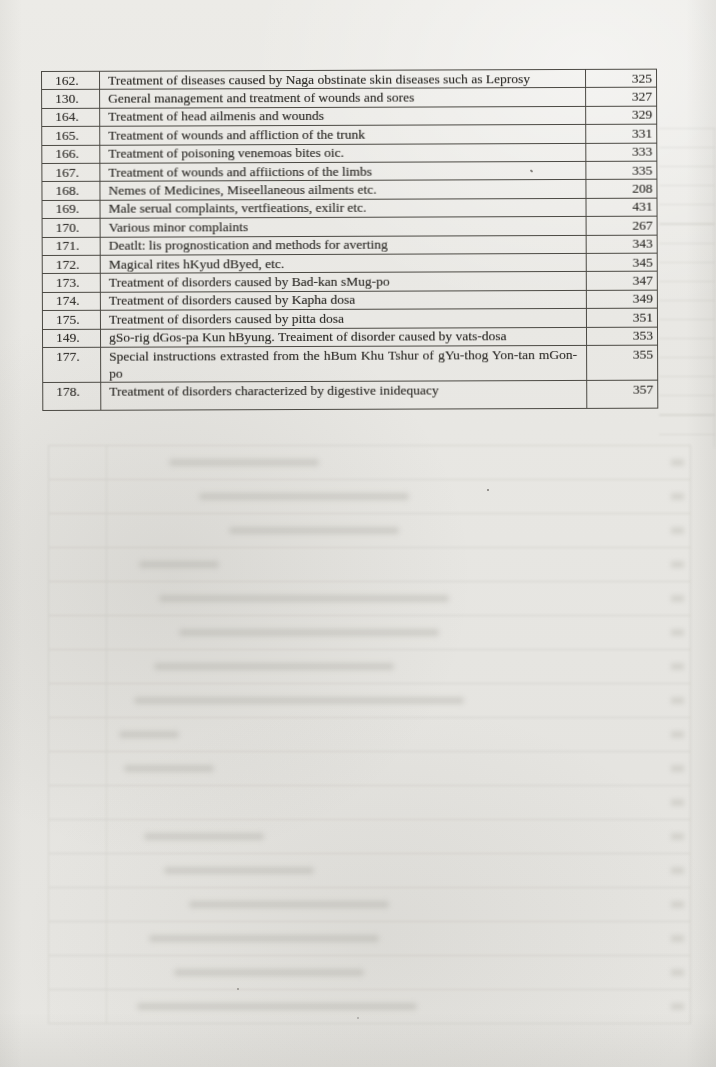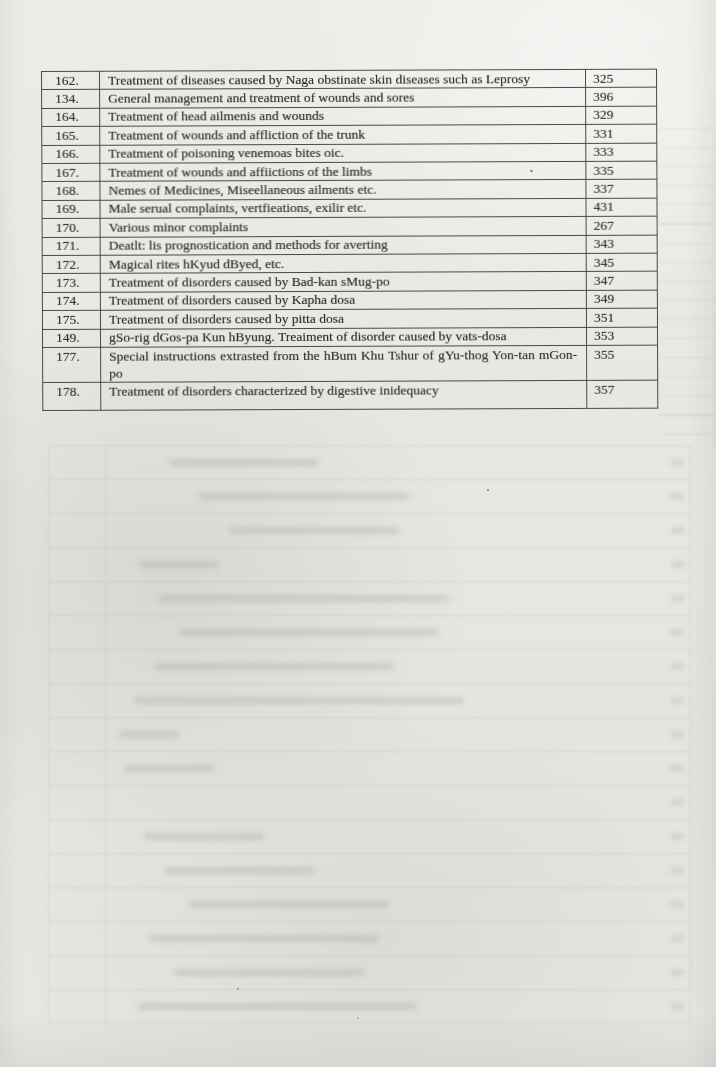--- a/index.html
+++ b/index.html
@@ -32,21 +32,21 @@
   .toc td{
     border:1px solid #4b4943;
     vertical-align:top;color:#2d2b27;
     font-size:13.5px;line-height:16.9px;
     padding:0.5px 4px 0 8px;
     text-shadow:0.3px 0.3px 0.35px rgba(45,43,39,0.35);
     overflow:hidden;
   }
   .toc td.no{padding-left:13px;}
   .toc td.title{text-align:justify;padding-right:9px;}
-  .toc td.pg{padding-left:7px;}
+  .toc td.pg{padding-left:7px;text-align:right;}
   .toc tr:last-child td{padding-bottom:9px;}
 
   
   .ghost{
     position:absolute;left:48px;top:445px;width:641px;
     opacity:0.5;filter:blur(0.8px);
     border-left:1px solid rgba(148,146,136,0.35);
     border-right:1px solid rgba(148,146,136,0.40);
     border-bottom:1px solid rgba(148,146,136,0.35);
   }
@@ -154,23 +154,23 @@
         <col class="c-pg">
     </colgroup>
     <tbody>
   <tr>
     <td class="no">162.</td>
     <td class="title">Treatment of diseases caused by Naga obstinate skin diseases such as Leprosy</td>
     <td class="pg">325</td>
   </tr>
 
   <tr>
-    <td class="no">134.</td>
+    <td class="no">130.</td>
     <td class="title">General management and treatment of wounds and sores</td>
-    <td class="pg">396</td>
+    <td class="pg">327</td>
   </tr>
 
   <tr>
     <td class="no">164.</td>
     <td class="title">Treatment of head ailmenis and wounds</td>
     <td class="pg">329</td>
   </tr>
 
   <tr>
     <td class="no">165.</td>
@@ -186,21 +186,21 @@
 
   <tr>
     <td class="no">167.</td>
     <td class="title">Treatment of wounds and affiictions of the limbs</td>
     <td class="pg">335</td>
   </tr>
 
   <tr>
     <td class="no">168.</td>
     <td class="title">Nemes of Medicines, Miseellaneous ailments etc.</td>
-    <td class="pg">337</td>
+    <td class="pg">208</td>
   </tr>
 
   <tr>
     <td class="no">169.</td>
     <td class="title">Male serual complaints, vertfieations, exilir etc.</td>
     <td class="pg">431</td>
   </tr>
 
   <tr>
     <td class="no">170.</td>

